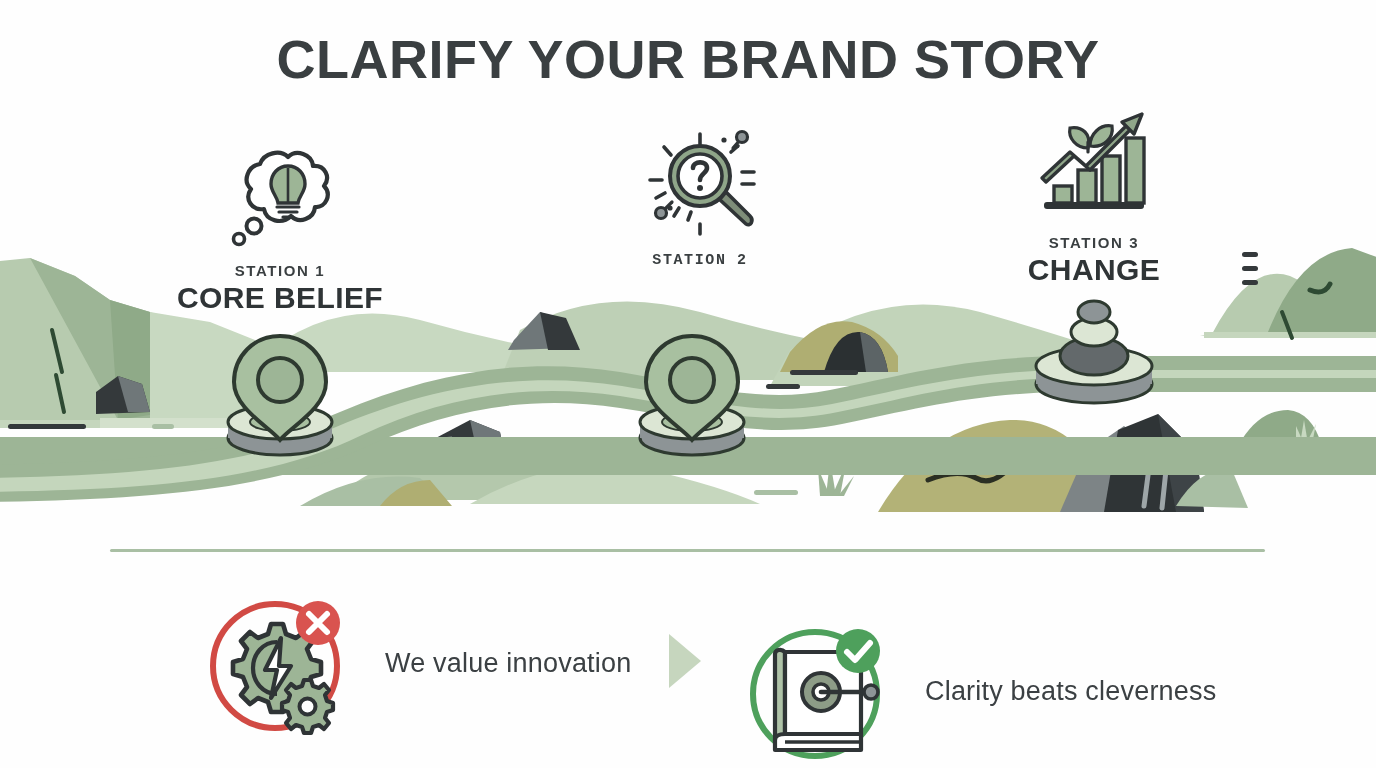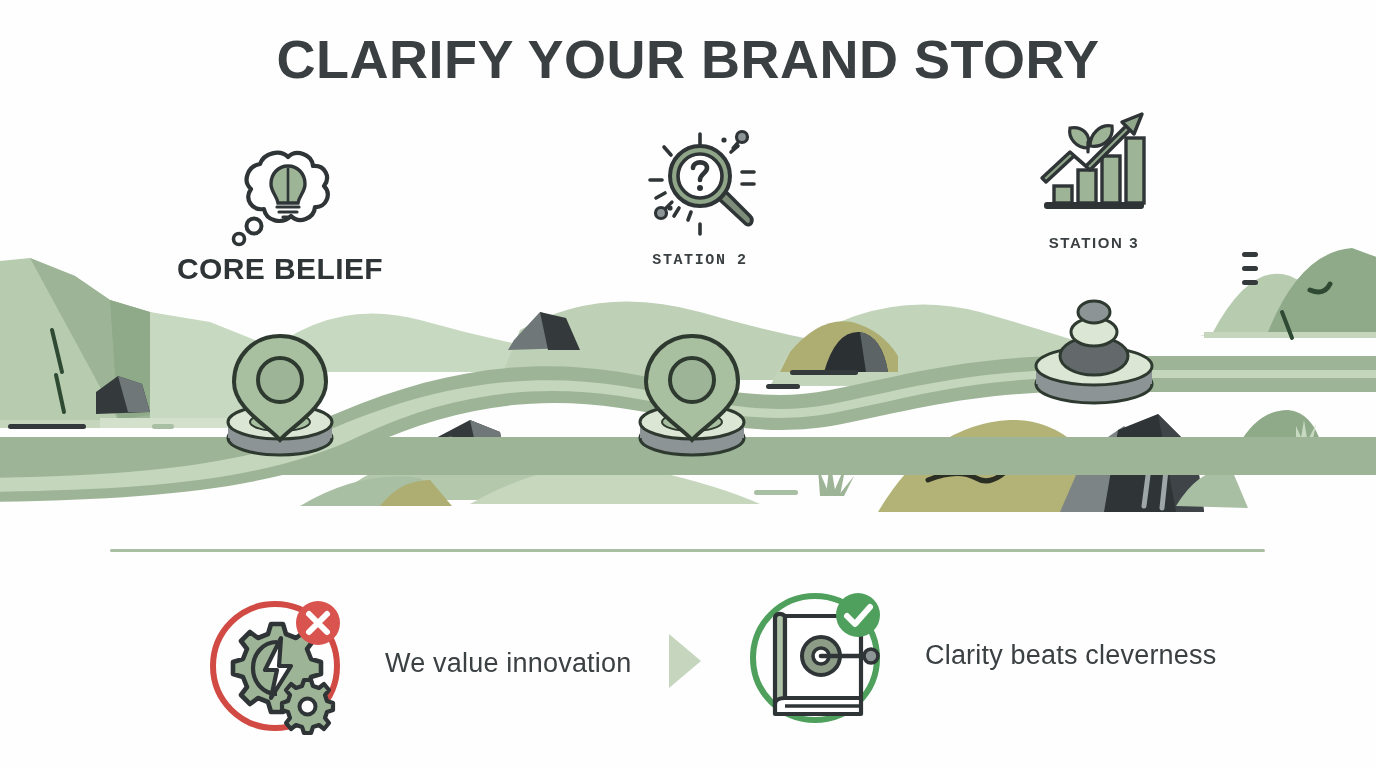--- a/index.html
+++ b/index.html
@@ -74,21 +74,21 @@
     left: 110px; top: 549px;
     width: 1155px; height: 3px;
     background: #a9bfa4;
     border-radius: 2px;
   }
   .compare-item {
     display: flex;
     align-items: center;
   }
   #compare-bad  { position: absolute; left: 205px; top: 588px; }
-  #compare-good { position: absolute; left: 745px; top: 580px; justify-content: space-between; }
+  #compare-good { position: absolute; left: 745px; top: 616px; justify-content: space-between; }
 
   .badge-wrap {
     position: relative;
     width: 150px; height: 150px;
     flex: 0 0 150px;
   }
   .compare-label {
     font-size: 27px;
     color: #3b4043;
     letter-spacing: 0.2px;
@@ -291,20 +291,21 @@
         <g transform="translate(52,22)">
           <path d="M16 0 C 6 0, -1 8, -1 18 C -1 26, 5 30, 6 37 L 26 37 C 27 30, 33 26, 33 18 C 33 8, 26 0, 16 0 Z" fill="#9DB596" stroke="#2F3436" stroke-width="3.4"></path>
           <path d="M16 2 L 16 36" stroke="#2F3436" stroke-width="2.6"></path>
           <path d="M5 41 L 27 41 M7 46 L 25 46 M11 51 L 21 51" stroke="#2F3436" stroke-width="3.2" stroke-linecap="round"></path>
         </g>
 
         <circle cx="34" cy="82" r="7.5" fill="#ffffff" stroke="#2F3436" stroke-width="4"></circle>
         <circle cx="19" cy="95" r="5.5" fill="#ffffff" stroke="#2F3436" stroke-width="3.6"></circle>
       </svg>
     </div>
+    <div class="station-kicker">STATION 1</div>
     <div class="station-title">CORE BELIEF</div>
   </div>
 
   <div class="station" id="station-2">
     <div class="station-icon">
       <svg width="124" height="112" viewBox="0 0 124 112">
 
         <g stroke="#2F3436" stroke-width="3.6" stroke-linecap="round">
           <path d="M62 6 L 62 16"></path>
           <path d="M26 19 L 33 27"></path>
@@ -354,20 +355,21 @@
         <rect x="96" y="34" width="18" height="65" fill="#9DB596" stroke="#2F3436" stroke-width="3.4"></rect>
 
         <path d="M12 74 L 40 48 L 56 62 L 96 22 L 104 30 L 112 10 L 92 18 L 100 26 L 60 66 L 44 52 L 16 78 Z" fill="#8FA689" stroke="#2F3436" stroke-width="3.4" stroke-linejoin="round"></path>
 
         <path d="M58 44 C 46 44, 38 34, 40 24 C 52 22, 62 30, 58 44 Z" fill="#9DB596" stroke="#2F3436" stroke-width="3.2"></path>
         <path d="M60 42 C 60 30, 70 20, 82 22 C 84 34, 74 44, 60 42 Z" fill="#9DB596" stroke="#2F3436" stroke-width="3.2"></path>
         <path d="M58 48 L 58 38" stroke="#2F3436" stroke-width="3.2" stroke-linecap="round"></path>
       </svg>
     </div>
     <div class="station-kicker">STATION 3</div>
+    <div class="station-title">CHANGE</div>
   </div>
 
   <div class="divider"></div>
 
   <div class="compare-item" id="compare-bad">
     <div class="badge-wrap">
       <svg width="150" height="150" viewBox="0 0 150 150">
 
         <circle cx="70" cy="78" r="62" fill="none" stroke="#D14A44" stroke-width="6"></circle>
 

